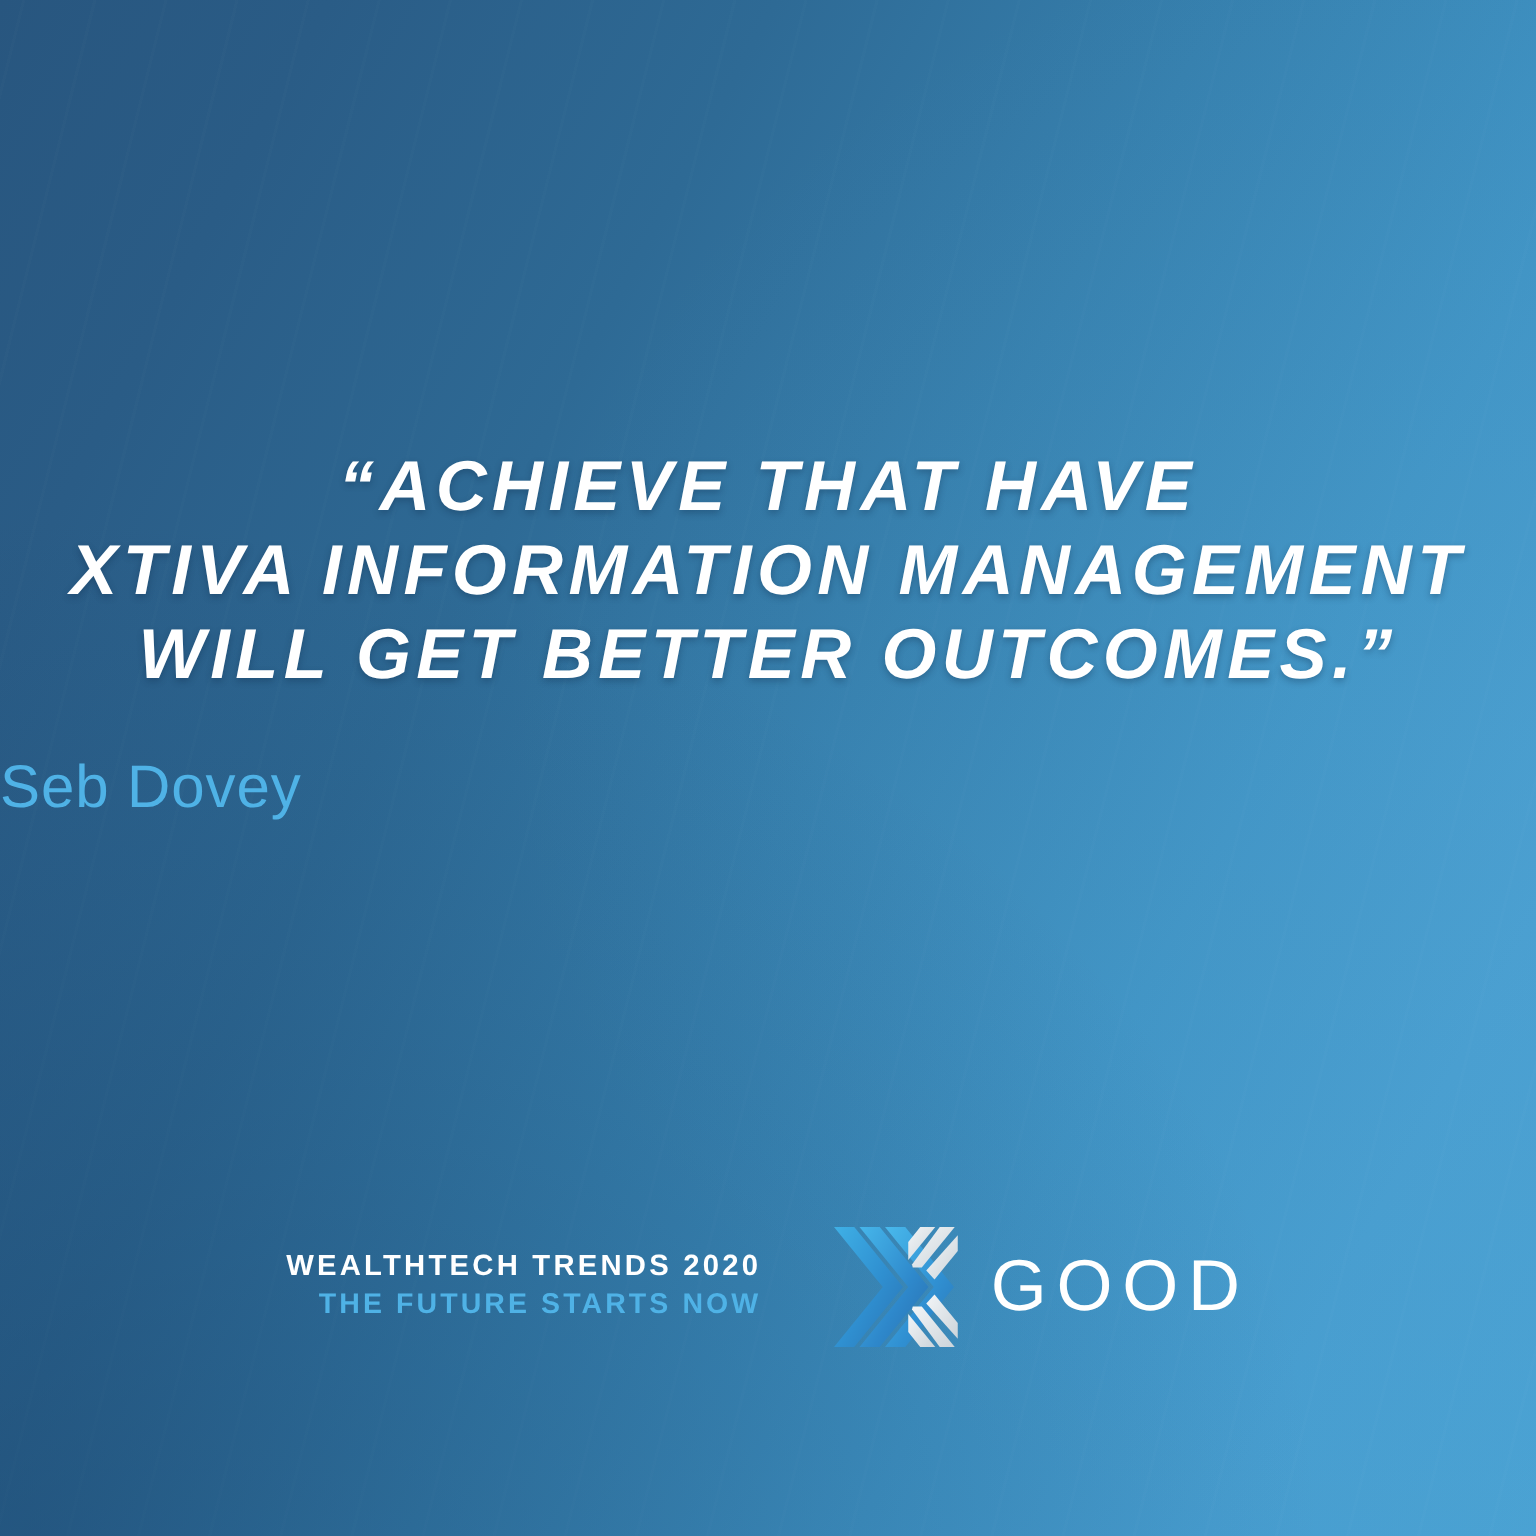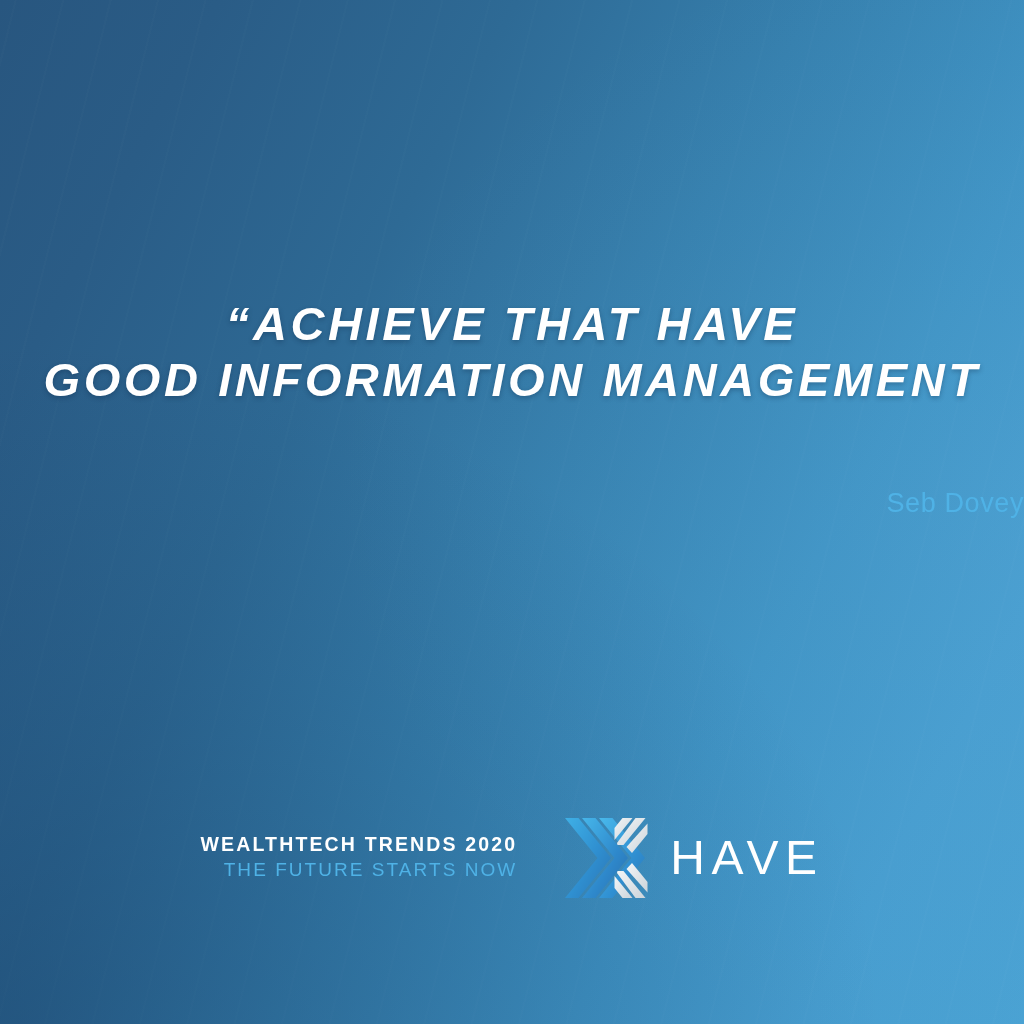--- a/index.html
+++ b/index.html
@@ -72,27 +72,27 @@
     line-height: 56px;
     letter-spacing: 3.6px;
     white-space: nowrap;
     text-shadow: 0 2px 5px rgba(12,40,70,0.33);
   }
 
   #quote-attribution {
     position: absolute;
     left: 0;
     right: 0;
-    top: 483px;
-    text-align: right;
+    top: 505px;
+    text-align: left;
     color: #4fb2e6;
     font-family: "Liberation Sans", sans-serif;
     font-weight: 400;
     font-style: normal;
-    font-size: 27px;
+    font-size: 40px;
     letter-spacing: 0.6px;
     line-height: 40px;
   }
 
   
   #footer {
     position: absolute;
     left: 0;
     right: 0;
     top: 812px;
@@ -111,21 +111,21 @@
     color: #ffffff;
     font-size: 19.5px;
     font-weight: 700;
     letter-spacing: 2.15px;
     line-height: 26px;
     white-space: nowrap;
   }
   #event-tagline {
     color: #4fb2e6;
     font-size: 19px;
-    font-weight: 400;
+    font-weight: 700;
     letter-spacing: 2.05px;
     line-height: 26px;
     white-space: nowrap;
   }
 
   #brand-logo {
     display: flex;
     align-items: center;
   }
 
@@ -159,21 +159,22 @@
     padding-right: 2px;
   }
 </style>
 </head>
 <body>
 
 <div id="poster">
 
   <div id="quote-block" class="layer">
     <div class="quote-line">“ACHIEVE THAT HAVE</div>
-    <div class="quote-line">GOOD INFORMATION MANAGEMENT</div>
+    <div class="quote-line">XTIVA INFORMATION MANAGEMENT</div>
+    <div class="quote-line">WILL GET BETTER OUTCOMES.”</div>
   </div>
 
   <div id="quote-attribution" class="layer">Seb Dovey</div>
 
   <div id="footer" class="layer">
 
     <div id="event-branding">
       <div id="event-title">WEALTHTECH TRENDS 2020</div>
       <div id="event-tagline">THE FUTURE STARTS NOW</div>
     </div>
@@ -220,19 +221,19 @@
 
           <g fill="url(#lightGrad)">
             <path d="M 58.5 82 L 68.5 82 L 50.5 60 L 50.5 72 Z"></path>
             <path d="M 71.5 82 L 81.5 82 L 59.5 55 L 53.5 55 L 53 57 Z"></path>
             <path d="M 83.5 76.5 L 83.5 66 L 68 47 L 62.5 53 Z"></path>
           </g>
         </g>
       </svg>
 
       <div id="brand-wordmark-group">
-        <div id="brand-name">HAVE</div>
+        <div id="brand-name">GOOD</div>
       </div>
 
     </div>
   </div>
 
 </div>
 
 </body></html>

